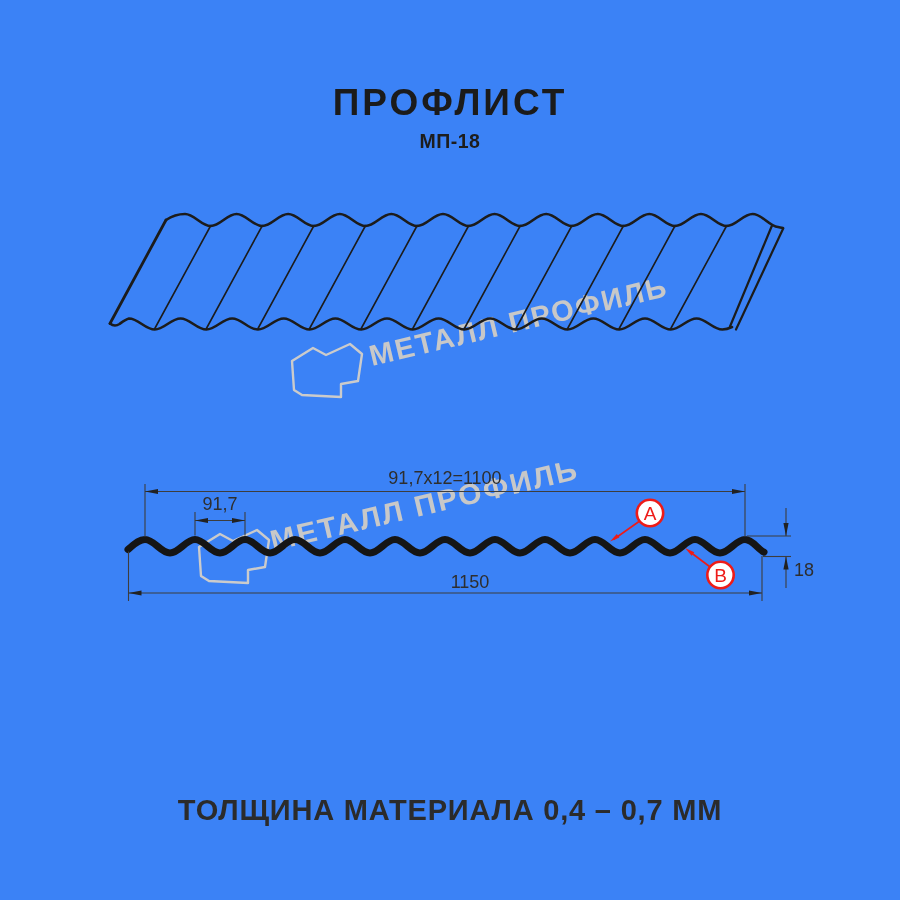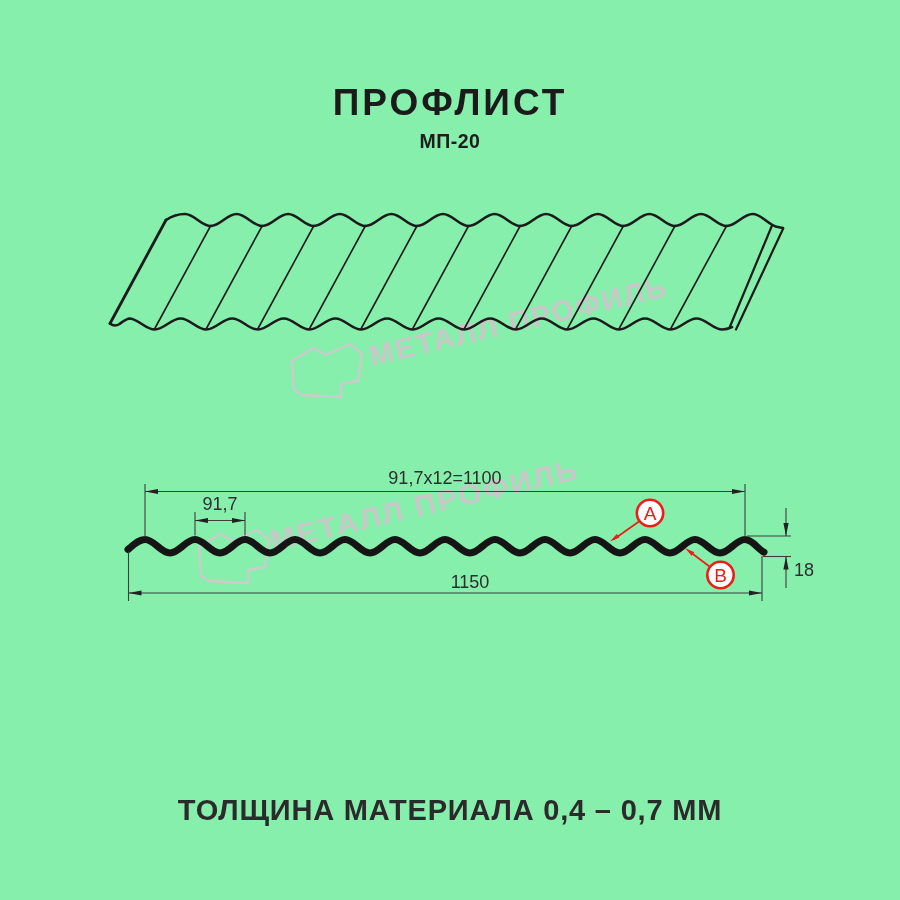--- a/index.html
+++ b/index.html
@@ -1,17 +1,17 @@
 <!DOCTYPE html>
 <html><head>
 <meta charset="utf-8">
 <style>
   html,body{margin:0;padding:0;background:#fff;}
   .page{
-    position:relative;width:900px;height:900px;background:#86efac;
+    position:relative;width:900px;height:900px;background:#3b82f6;
     font-family:"Liberation Sans",sans-serif;overflow:hidden;
   }
   .title{
     position:absolute;left:0;top:82px;width:900px;text-align:center;
     font-size:37px;font-weight:700;letter-spacing:3px;color:#1b1b1b;
   }
   .subtitle{
     position:absolute;left:0;top:130px;width:900px;text-align:center;
     font-size:19.5px;font-weight:600;letter-spacing:0.5px;color:#1d1d1d;
   }
@@ -23,21 +23,21 @@
   .wm-text{font-weight:700;font-size:29px;letter-spacing:2px;}
   .dim-text{font-size:18px;fill:#2e2e2e;}
   .red-letter{font-size:19px;}
 </style>
 </head>
 <body>
 
 <div class="page">
 
   <div class="title">ПРОФЛИСТ</div>
-  <div class="subtitle">МП-20</div>
+  <div class="subtitle">МП-18</div>
 
   <svg width="900" height="900" viewBox="0 0 900 900">
 
     <g>
       <path d="M 294,390 L 292,361 L 313,348 L 326,355 L 350,344 L 362,354 L 358,381 L 341,384 L 341,397 L 302,395 Z" fill="none" stroke="#cbcbcb" stroke-width="2.4" stroke-linejoin="round"></path>
       <text class="wm-text" fill="#c8c8c8" transform="translate(372,366) rotate(-13.3)" textLength="306" lengthAdjust="spacingAndGlyphs">МЕТАЛЛ ПРОФИЛЬ</text>
     </g>
     <g>
       <path d="M 294,390 L 292,361 L 313,348 L 326,355 L 350,344 L 362,354 L 358,381 L 341,384 L 341,397 L 302,395 Z" transform="translate(-93,186)" fill="none" stroke="#cbcbcb" stroke-width="2.4" stroke-linejoin="round"></path>
       <text class="wm-text" fill="#c8c8c8" transform="translate(273,551) rotate(-13.3)" textLength="316" lengthAdjust="spacingAndGlyphs">МЕТАЛЛ ПРОФИЛЬ</text>

